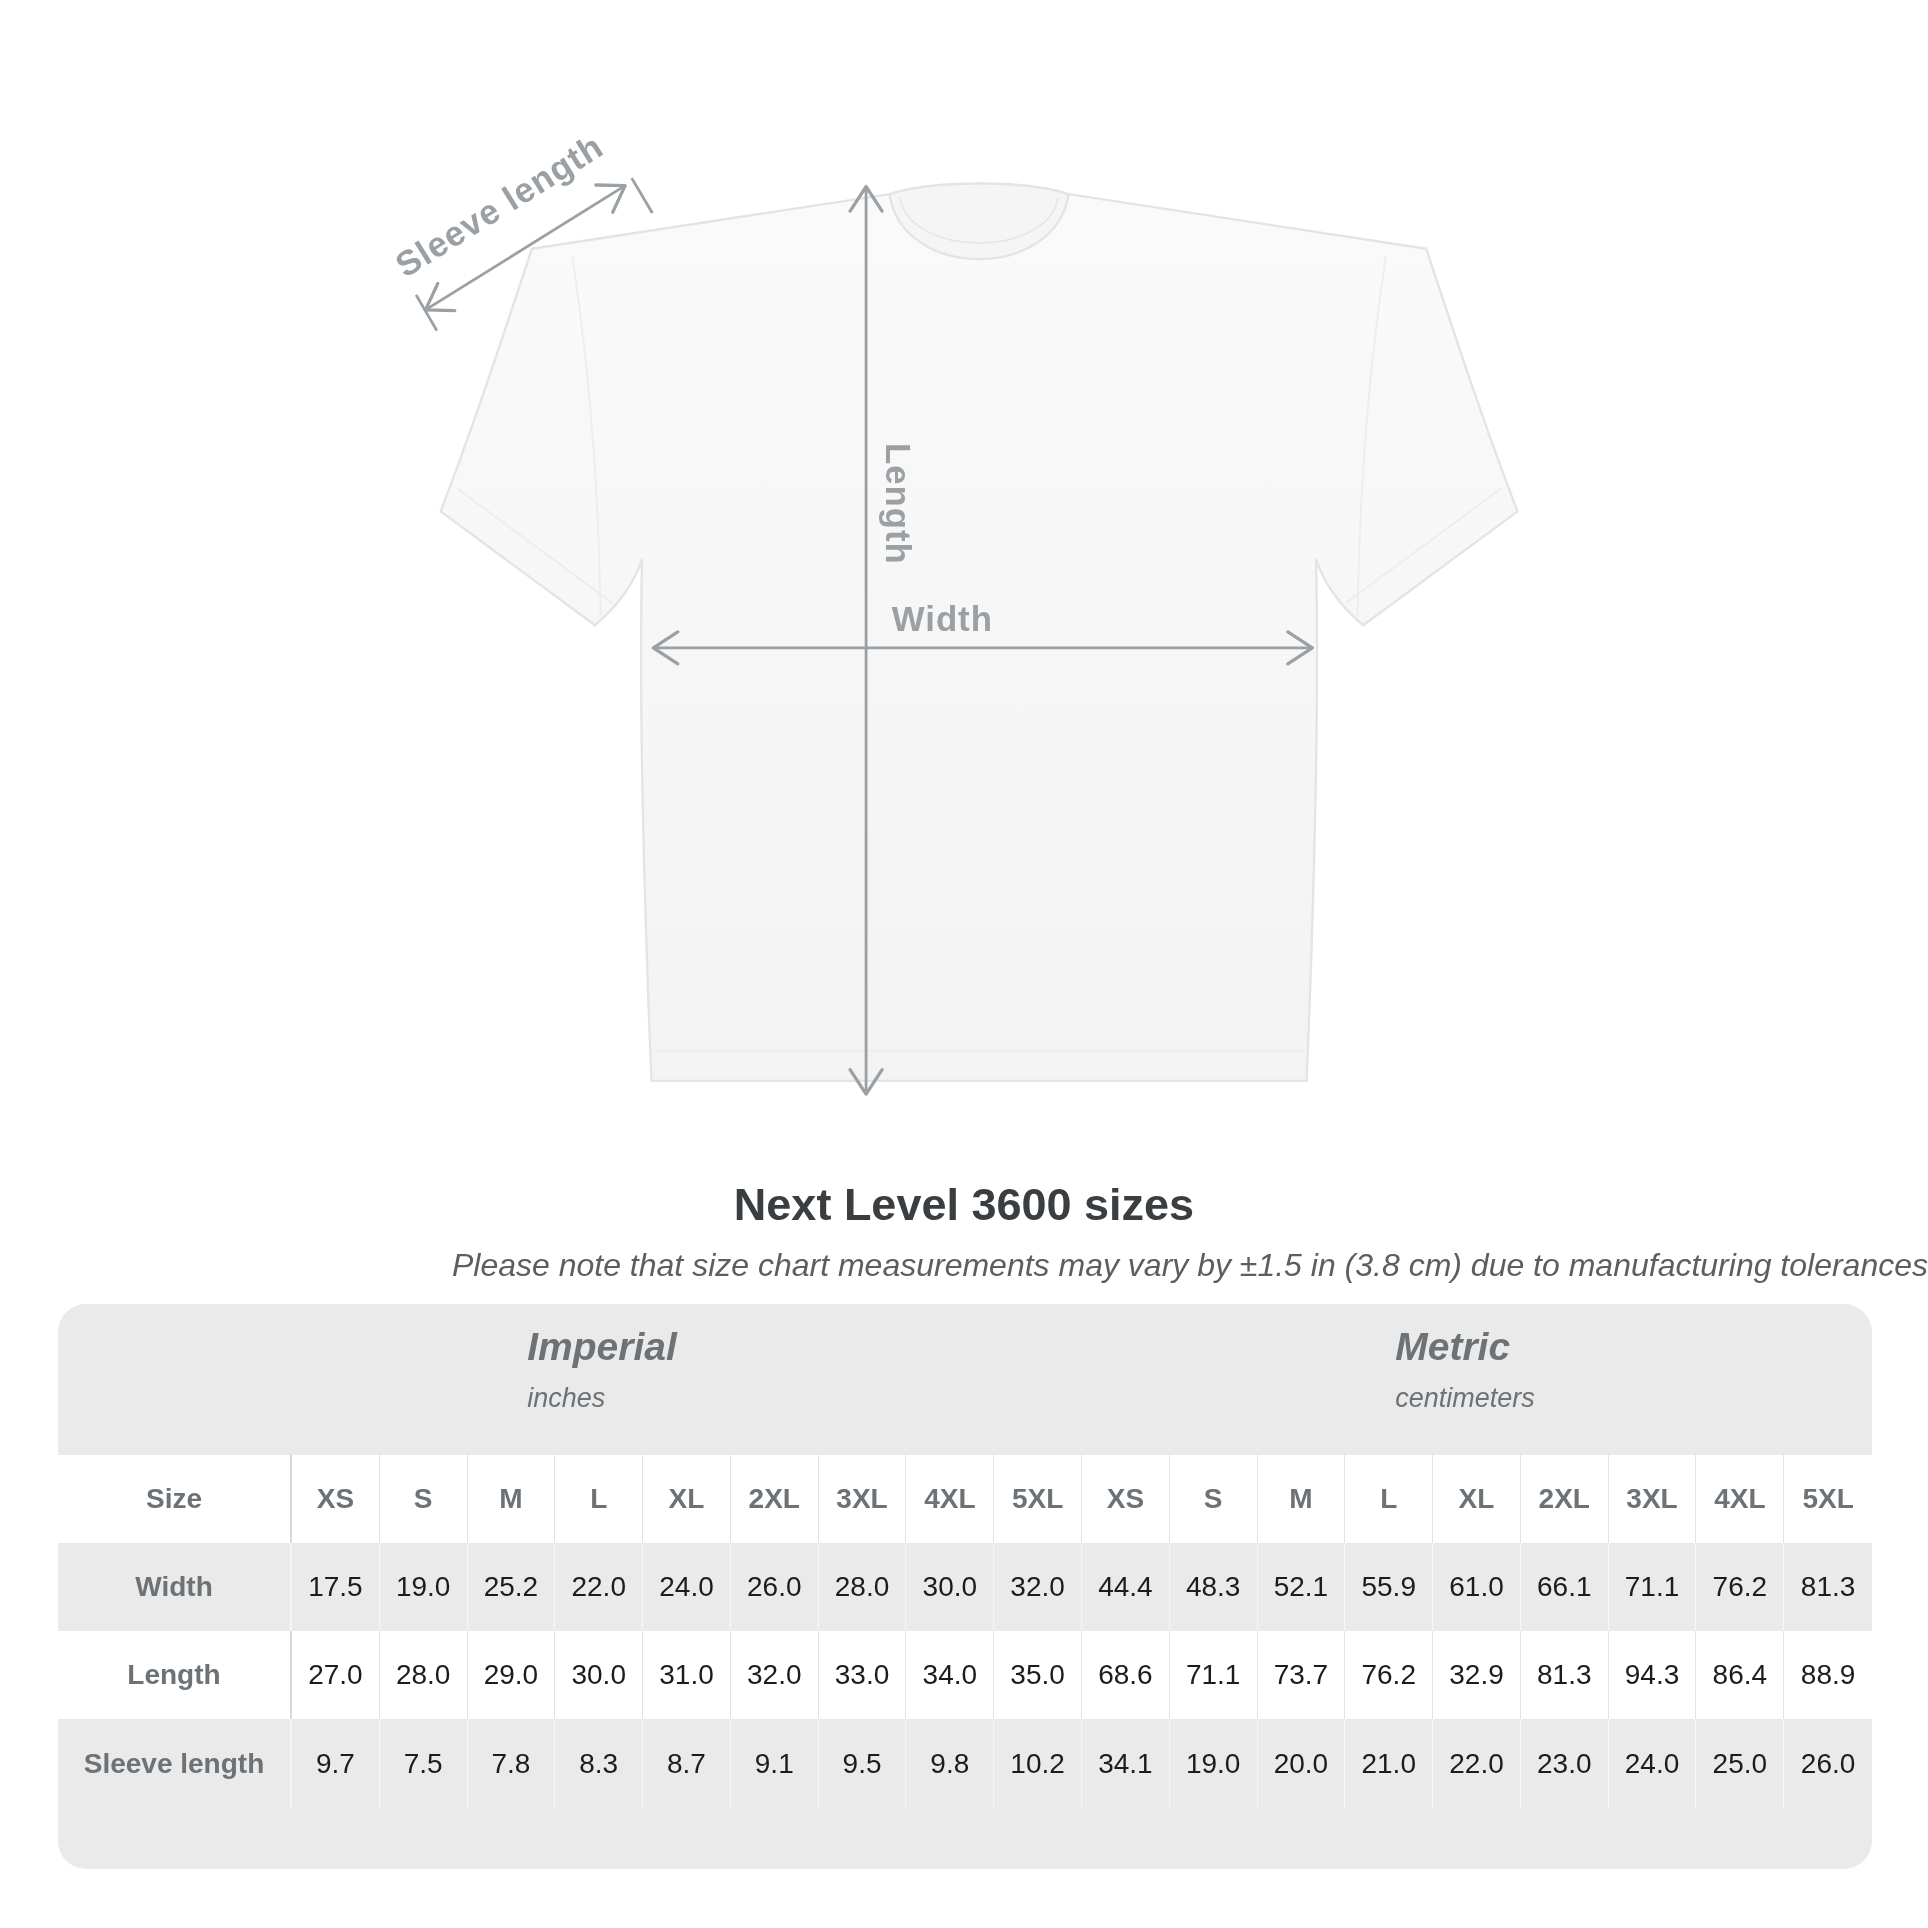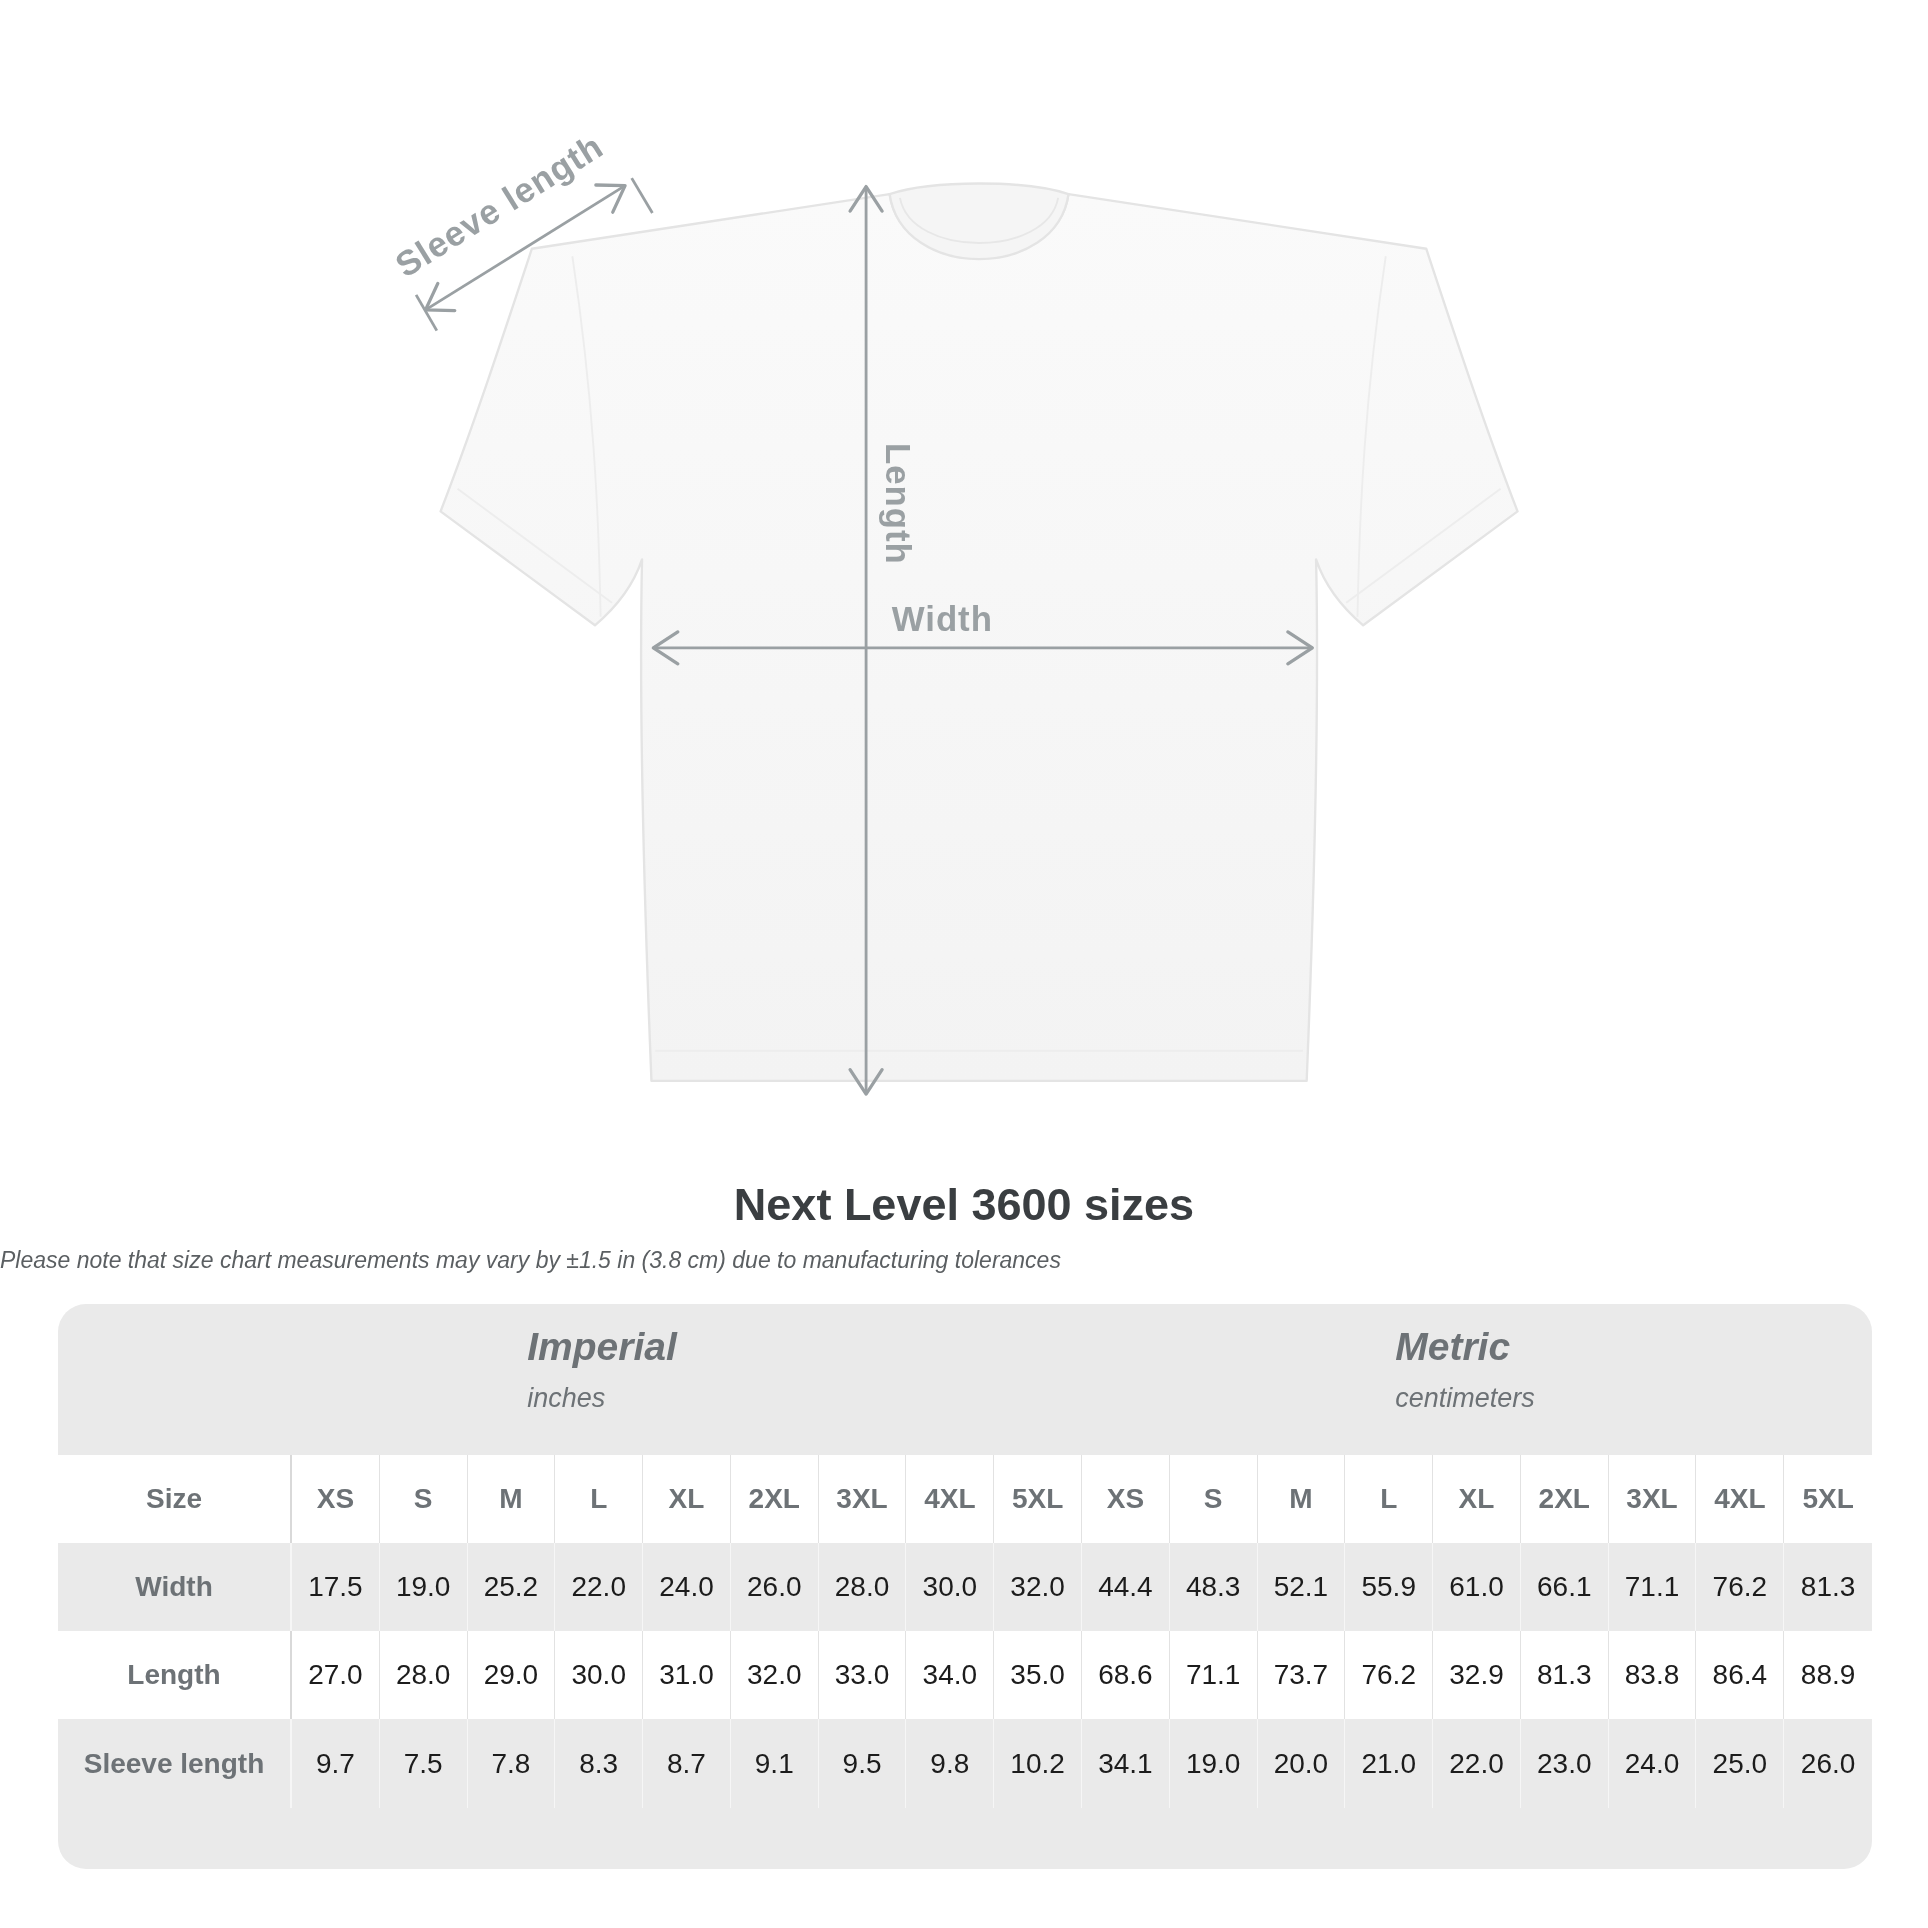--- a/index.html
+++ b/index.html
@@ -19,21 +19,21 @@
     font-family:"Liberation Sans", sans-serif;
   }
   .diagram{position:absolute;left:0;top:0;width:1928px;height:1163px;}
   svg text{font-family:"Liberation Sans", sans-serif;}
   .page-title{
     position:absolute;left:0;top:1179px;width:100%;
     text-align:center;font-size:45px;font-weight:bold;color:var(--title-text);
   }
   .page-note{
     position:absolute;left:0;top:1247px;width:100%;
-    text-align:left;font-size:23px;font-style:italic;color:var(--note-text);
+    text-align:right;font-size:32px;font-style:italic;color:var(--note-text);
   }
   .table-card{
     position:absolute;left:58px;top:1304px;width:1814px;height:565px;
     background:var(--table-bg);border-radius:28px;overflow:hidden;
   }
   .unit-band{position:relative;height:151px;}
   .unit-group{position:absolute;top:21px;transform:translateX(-50%);}
   #ug-imperial{left:544px;}
   #ug-metric{left:1407px;}
   .unit-title{font-size:39px;font-weight:bold;font-style:italic;color:var(--table-header-text);}
@@ -171,21 +171,21 @@
       <div class="cell">32.0</div>
       <div class="cell">33.0</div>
       <div class="cell">34.0</div>
       <div class="cell">35.0</div>
       <div class="cell">68.6</div>
       <div class="cell">71.1</div>
       <div class="cell">73.7</div>
       <div class="cell">76.2</div>
       <div class="cell">32.9</div>
       <div class="cell">81.3</div>
-      <div class="cell">83.8</div>
+      <div class="cell">94.3</div>
       <div class="cell">86.4</div>
       <div class="cell">88.9</div>
     </div>
   <div class="grid-row shade last" id="row-2">
       <div class="cell lbl">Sleeve length</div>
       <div class="cell">9.7</div>
       <div class="cell">7.5</div>
       <div class="cell">7.8</div>
       <div class="cell">8.3</div>
       <div class="cell">8.7</div>

